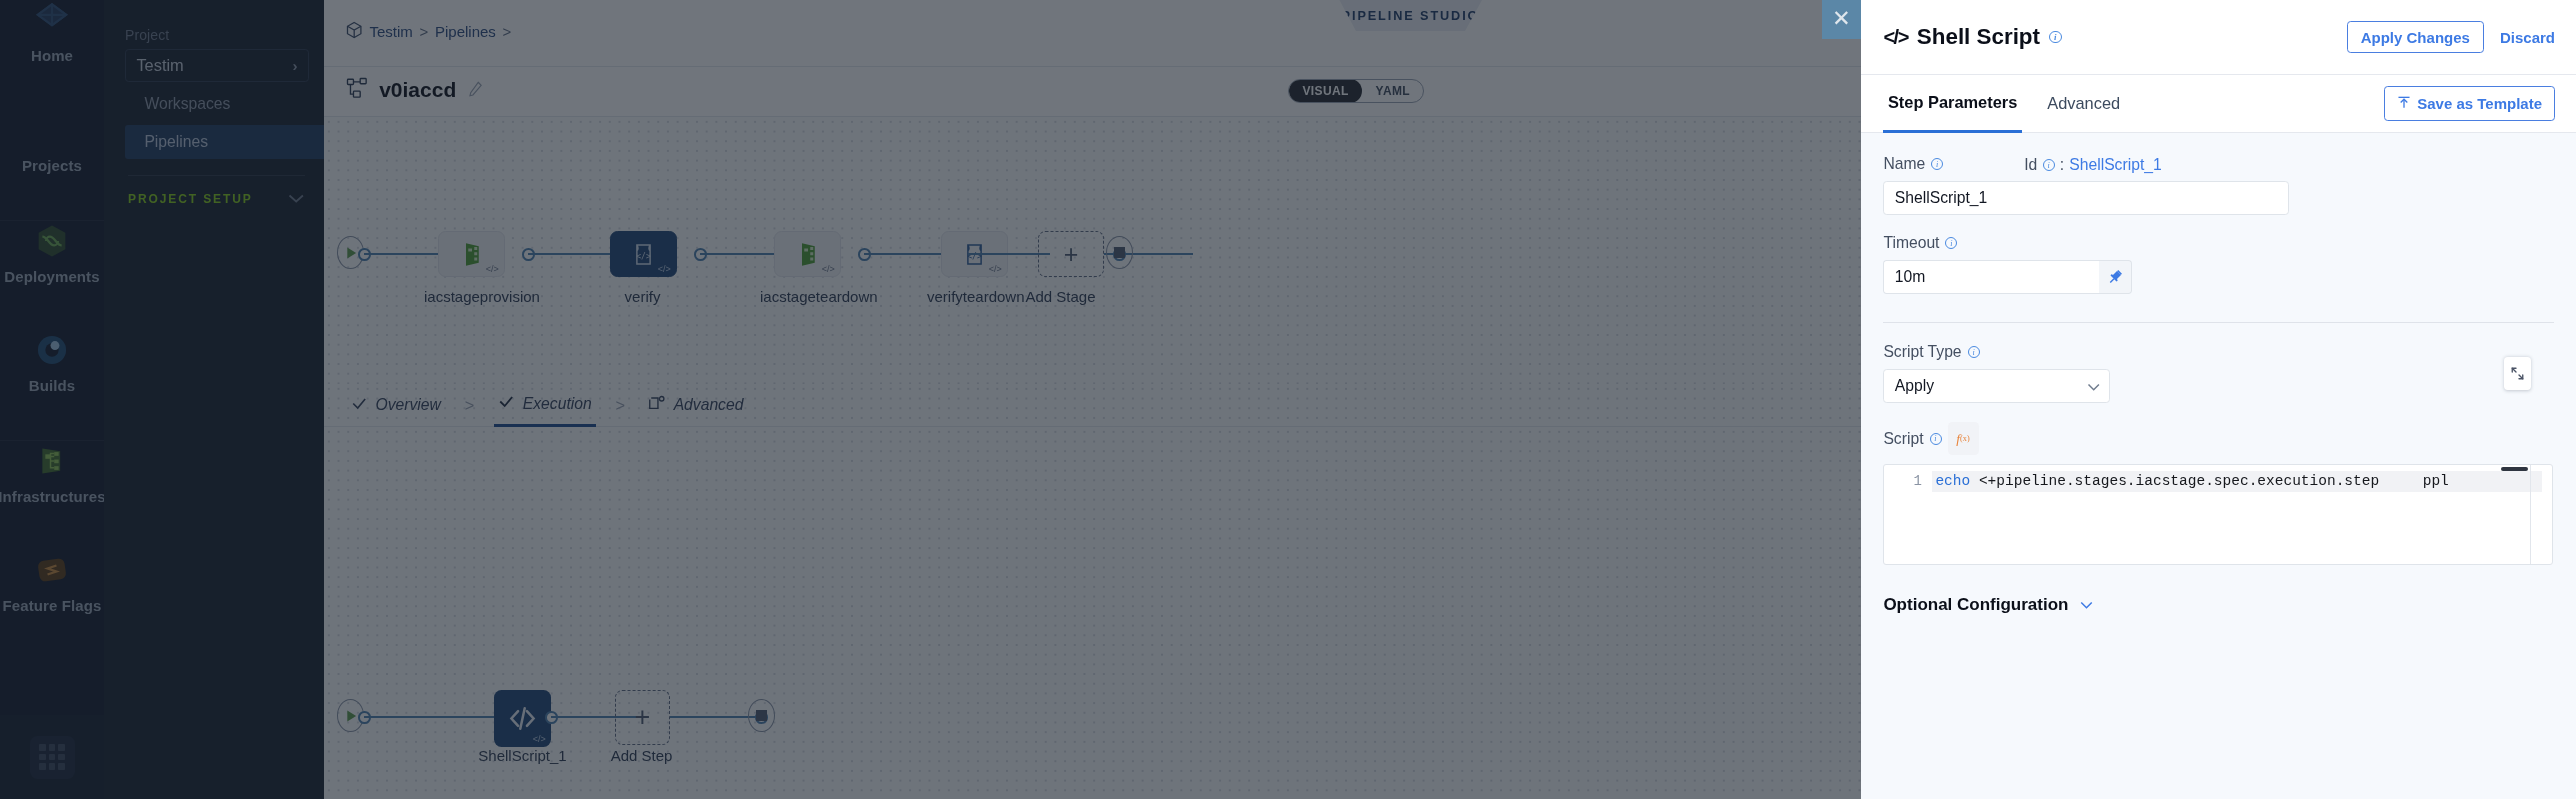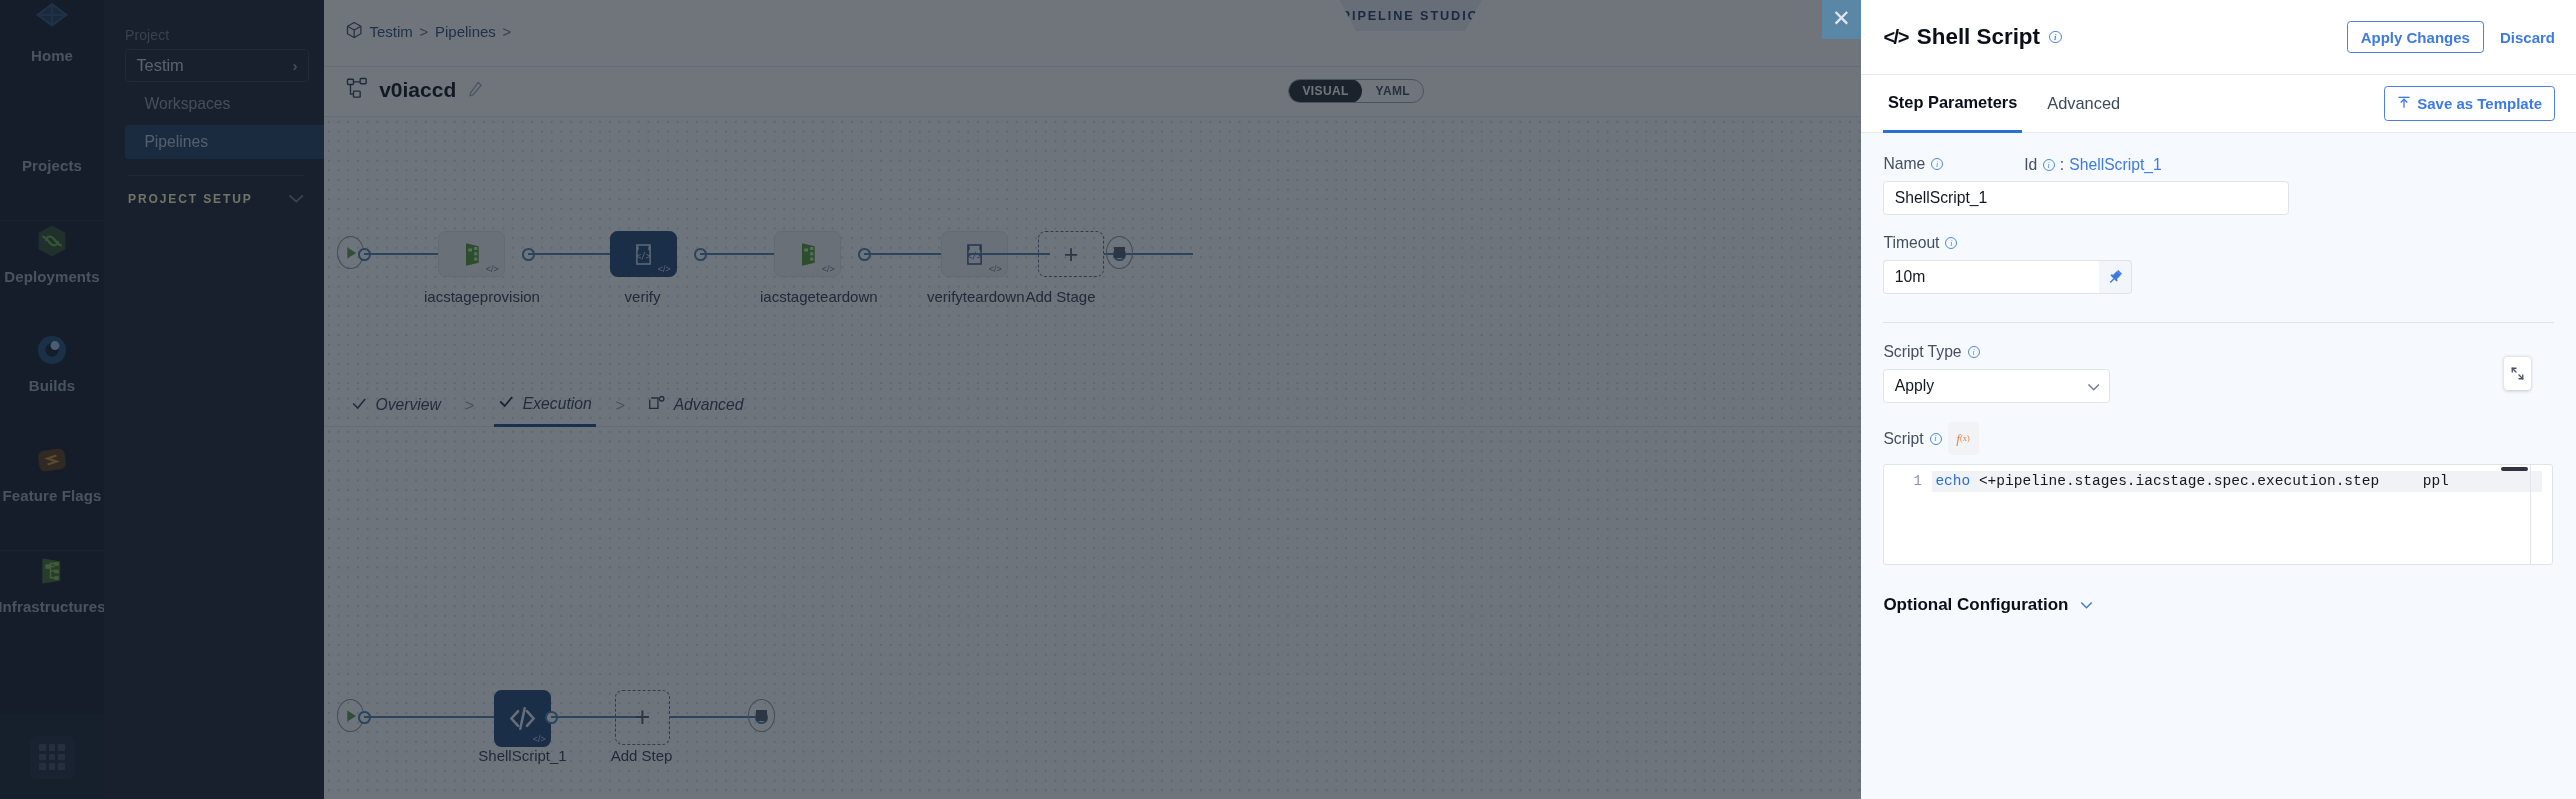--- a/index.html
+++ b/index.html
@@ -57,21 +57,21 @@
   .pn-select .chev { color: #8d98a8; font-size: 15px; font-weight: 600;}
   .pn-item {
     height: 34px; margin: 4.5px 0 0 21px; padding-left: 19.4px;
     display: flex; align-items: center; color: #8d98a8; font-size: 15.7px; cursor: pointer;
     border-radius: 3px 0 0 3px;
   }
   .pn-item.active { background: #1e3a5f; color: #b7c6da; }
   .pn-divider { height: 0.7px; background: #2a3546; margin: 16.4px 19.4px 0 24px; }
   .pn-section {
     display: flex; align-items: center; justify-content: space-between;
-    margin: 16.4px 19.4px 0 24px; color: #fef9c3;
+    margin: 16.4px 19.4px 0 24px; color: #84cc16;
     font-size: 12px; letter-spacing: 1.9px; font-weight: 600; cursor: pointer;
   }
 
   
   #canvas-area {
     position: absolute; left: 324px; top: 0; right: 0; height: 799px;
     background: #ffffff;
   }
   .cv-topbar { height: 66px; position: relative; }
   .breadcrumb {
@@ -348,48 +348,48 @@
 
   <div class="rail-item">
     <span class="rail-ico">
       <svg viewBox="0 0 54 54" width="40" height="40">
         <circle cx="27" cy="27" r="19" fill="#1e4a72"></circle>
           <circle cx="27" cy="27" r="9" fill="#10192a"></circle>
         <circle cx="31" cy="21" r="6" fill="#9fc3e0"></circle>
         </svg>
     </span>
     <span class="rail-label">Builds</span>
-  </div>
-
-  <div class="rail-item">
-    <span class="rail-ico">
-      <svg viewBox="0 0 54 54" width="40" height="40">
-        <rect x="9" y="13" width="36" height="28" rx="8" transform="rotate(-8 27 27)" fill="#5a3a14"></rect>
-        <path d="M33 21 L21 25 L33 29 L21 33" fill="none" stroke="#c98a3c" stroke-width="3"></path>
-        </svg>
-    </span>
-    <span class="rail-label">Feature Flags</span>
   </div>
 
   <div class="rail-item sep-top">
     <span class="rail-ico">
       <svg viewBox="0 0 54 54" width="40" height="40">
         <path d="M14 10 L38 14 L38 40 L14 44 Z" fill="#3f6b2a"></path>
         <g fill="#8cc152">
             <rect x="18" y="18" width="7" height="6"></rect>
             <rect x="30" y="15" width="6" height="5"></rect>
         <rect x="30" y="25" width="6" height="5"></rect>
             <rect x="30" y="34" width="6" height="5"></rect>
           </g>
         <g stroke="#8cc152" stroke-width="2" fill="none">
             <path d="M25 21 H30 M25 21 V17 H30 M25 21 V27 H30 M25 21 V36 H30"></path>
           </g>
         </svg>
     </span>
     <span class="rail-label">Infrastructures</span>
+  </div>
+
+  <div class="rail-item">
+    <span class="rail-ico">
+      <svg viewBox="0 0 54 54" width="40" height="40">
+        <rect x="9" y="13" width="36" height="28" rx="8" transform="rotate(-8 27 27)" fill="#5a3a14"></rect>
+        <path d="M33 21 L21 25 L33 29 L21 33" fill="none" stroke="#c98a3c" stroke-width="3"></path>
+        </svg>
+    </span>
+    <span class="rail-label">Feature Flags</span>
   </div>
 
   <div id="rail-bottom">
     <div class="grid-btn">
       <i></i>
         <i></i>
         <i></i>
         <i></i>
         <i></i>
         <i></i>

